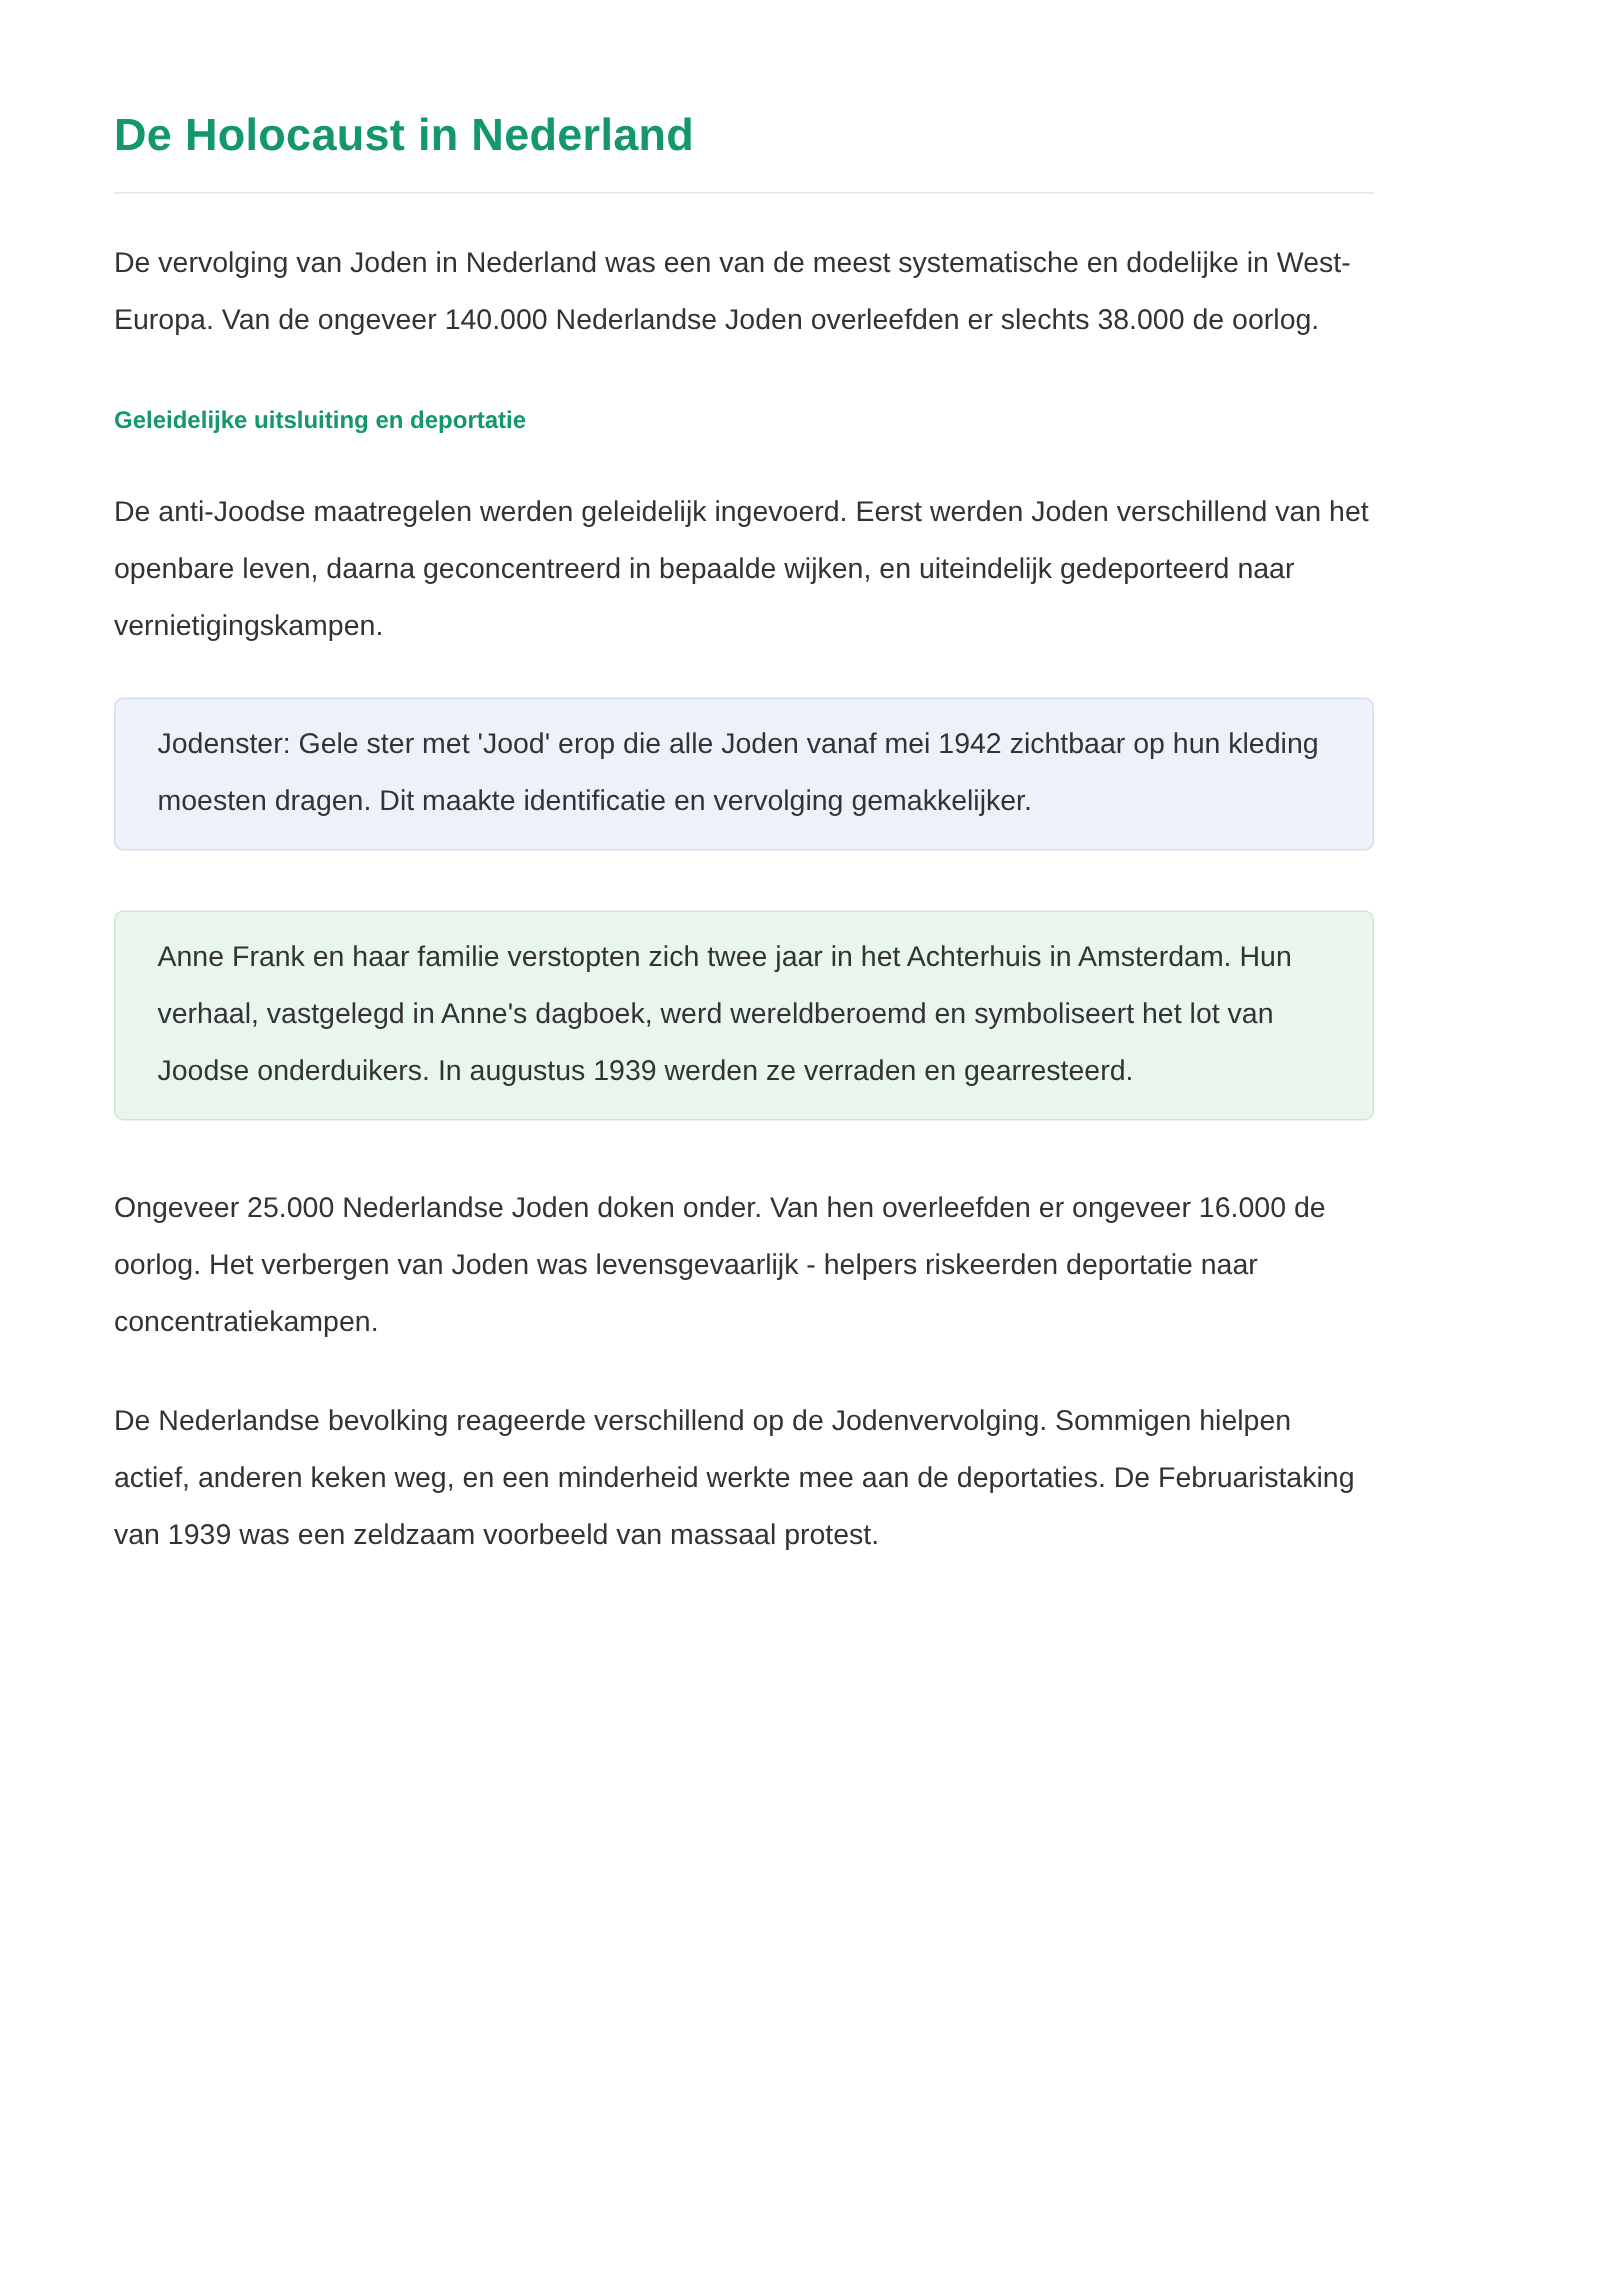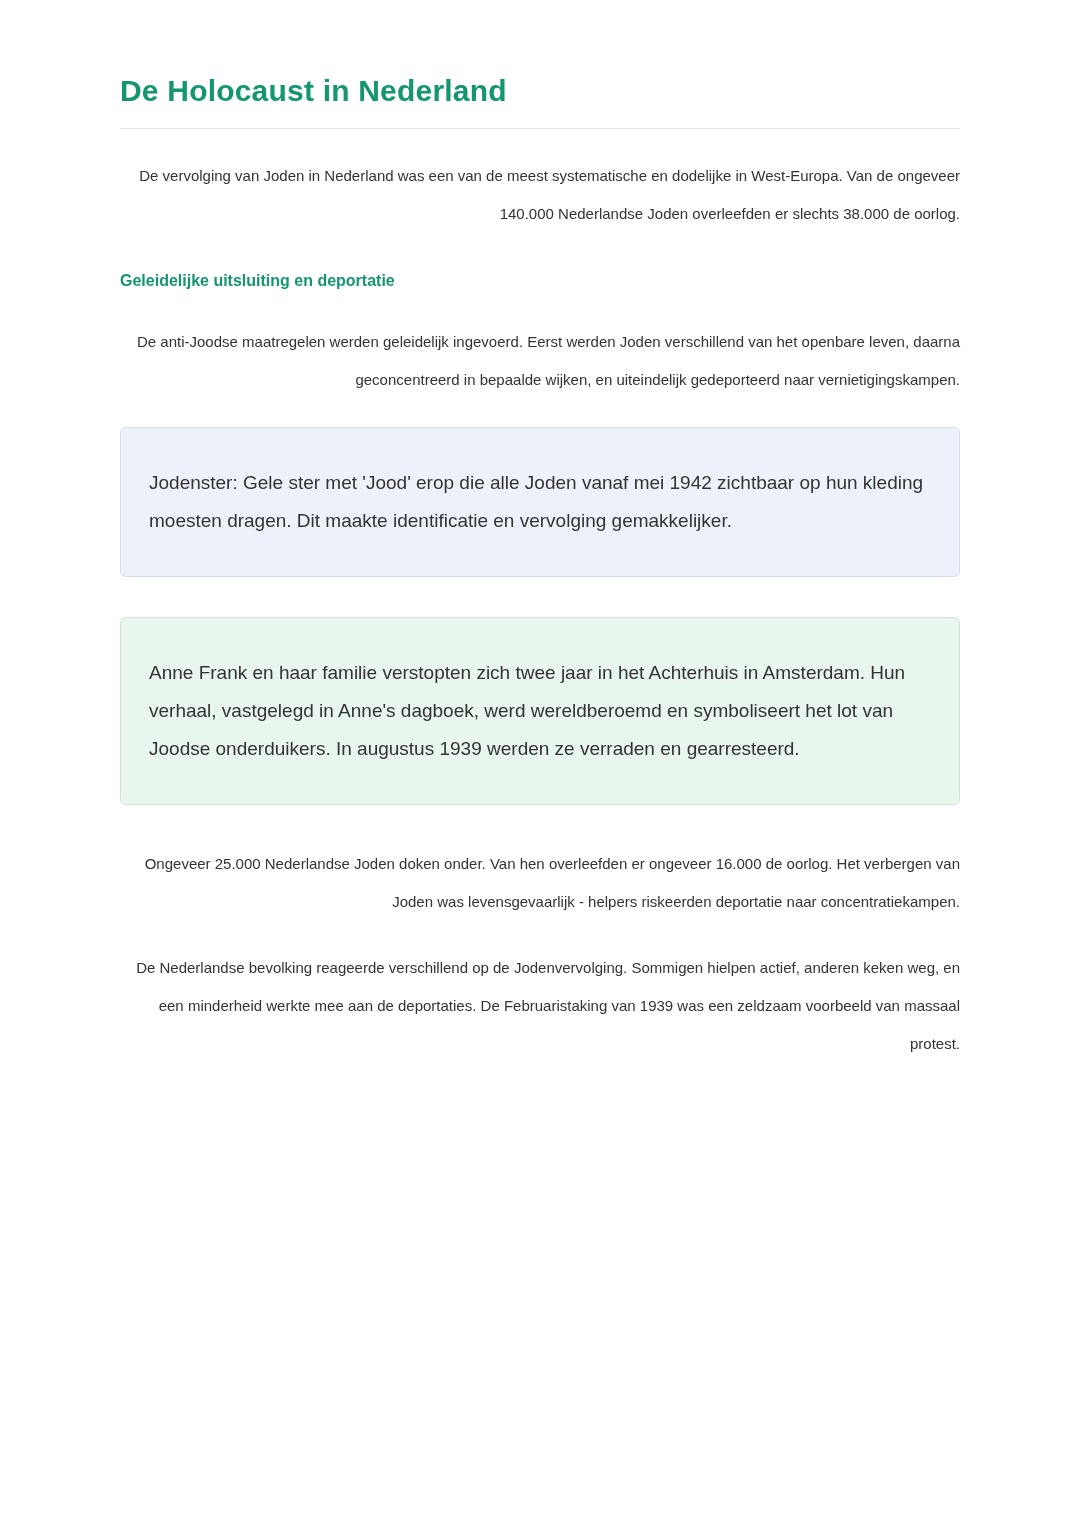--- a/index.html
+++ b/index.html
@@ -21,52 +21,51 @@
     color: var(--body-text);
   }
   .page {
     width: 1080px;
     height: 1527px;
     background: var(--page-bg);
     overflow: hidden;
   }
   .content {
     width: 840px;
-    margin-left: 120px;
+    margin-left: 76px;
     padding-top: 72px;
   }
   h1.doc-title {
     color: var(--accent);
     font-size: 30px;
     line-height: 38px;
     font-weight: bold;
     letter-spacing: 0.2px;
   }
   .title-divider {
     border: none;
     border-top: 1px solid var(--divider);
     margin-top: 18px;
   }
   p.body-par {
-    font-size: 15px;
+    font-size: 19px;
     line-height: 38px;
     margin: 28px 0;
     color: var(--body-text);
-    text-align: right;
   }
   h2.section-heading {
     color: var(--accent);
     font-size: 16px;
     line-height: 28px;
     font-weight: bold;
     margin: 34px 0 24px 0;
   }
   .callout {
     border-radius: 6px;
-    padding: 36px 28px;
+    padding: 12px 28px;
     margin: 26px 0 40px 0;
   }
   .callout p {
     font-size: 19px;
     line-height: 38px;
   }
   .callout-blue {
     background: var(--blue-bg);
     border: 1px solid var(--blue-border);
   }

